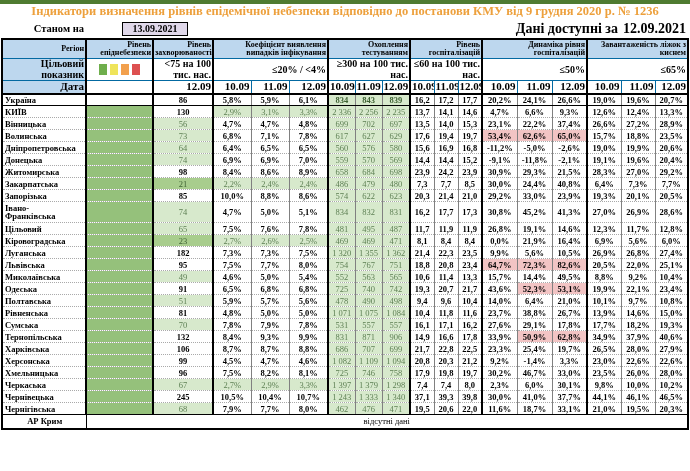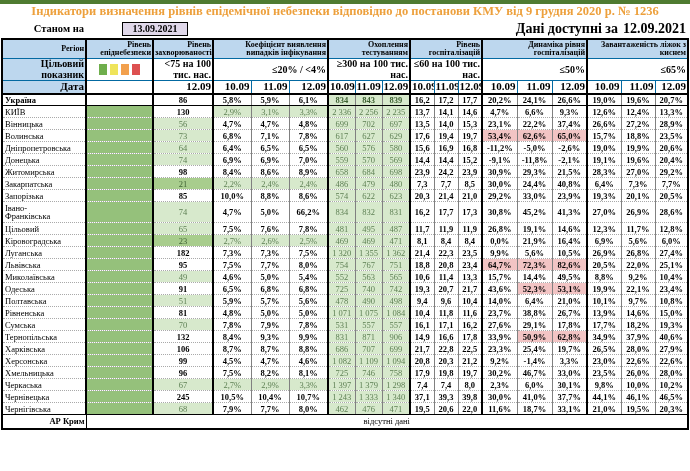--- a/index.html
+++ b/index.html
@@ -35,35 +35,35 @@
   .h3 td.blue{background:var(--hdr-blue,#BDD7EE);}
   .legend-cell{vertical-align:middle;}
   .legend{display:flex;justify-content:center;align-items:center;gap:3px;}
   .legend .bar{display:inline-block;width:8px;height:11px;}
   
   .grp{border-left:2px solid #000 !important;}
   .sub{border-left:1px solid #808080;}
   
   tr.data td{height:12px;border-bottom:1px dotted #a9a9a9;}
   tr.data td.region{
-    text-align:left;font-weight:normal;padding-left:2px;white-space:pre-line;line-height:1.0;
+    text-align:left;font-weight:bold;padding-left:2px;white-space:pre-line;line-height:1.0;
   }
   tr.data.tall td{height:21px;}
   tr.data.hl td{font-weight:bold;border-bottom:1.2px solid #000;}
   tr.data.last td{border-bottom:1.2px solid #000;}
   td.danger{background:var(--danger-green,#95C17B);}
   tr.hl td.danger{background:#fff;}
   td.val{font-weight:bold;color:#000;}
   td.val.bg-g{background:var(--light-green,#D7E9CC);font-weight:normal;color:var(--green-text,#5E8054);}
   td.val.bg-G{background:var(--mid-green,#A8CD8D);font-weight:normal;color:#3f6334;}
   td.val.bg-r{background:var(--alert-pink,#F2C4C4);font-weight:bold;color:#000;text-align:center;}
   tr.hl td.val.bg-g{font-weight:bold;color:#3f6334;}
   
   tr.nodata td{height:14px;border:1px solid #000;}
-  tr.nodata td.region{text-align:right;font-weight:bold;padding-left:2px;}
+  tr.nodata td.region{text-align:center;font-weight:bold;padding-left:2px;}
   tr.nodata td.merged{font-weight:normal;font-size:8.5px;}
 </style>
 </head>
 <body>
 
 <div class="page">
   <div class="top-strip"></div>
   <div class="title">Індикатори визначення рівнів епідемічної небезпеки відповідно до постанови КМУ від 9 грудня 2020 р. № 1236</div>
 
   <div class="meta-row">
@@ -323,21 +323,21 @@
           <td class="val sub">20,1%</td>
           <td class="val sub">20,5%</td>
         </tr>
         <tr class="data tall">
           <td class="region">Івано-
 Франківська</td>
           <td class="danger grp"></td>
           <td class="val grp bg-g">74</td>
           <td class="val grp">4,7%</td>
           <td class="val sub">5,0%</td>
-          <td class="val sub">66,2%</td>
+          <td class="val sub">5,1%</td>
           <td class="val grp bg-g">834</td>
           <td class="val sub bg-g">832</td>
           <td class="val sub bg-g">831</td>
           <td class="val grp">16,2</td>
           <td class="val sub">17,7</td>
           <td class="val sub">17,3</td>
           <td class="val grp">30,8%</td>
           <td class="val sub">45,2%</td>
           <td class="val sub">41,3%</td>
           <td class="val grp">27,0%</td>

